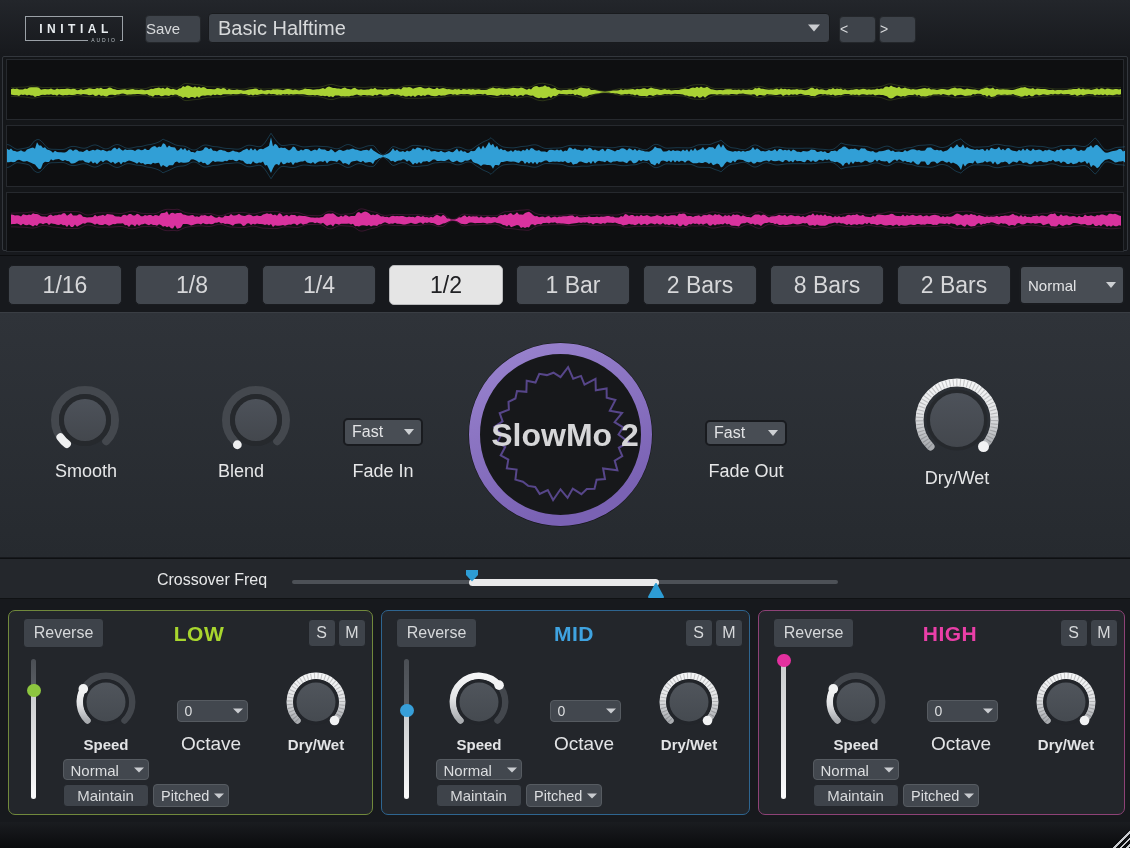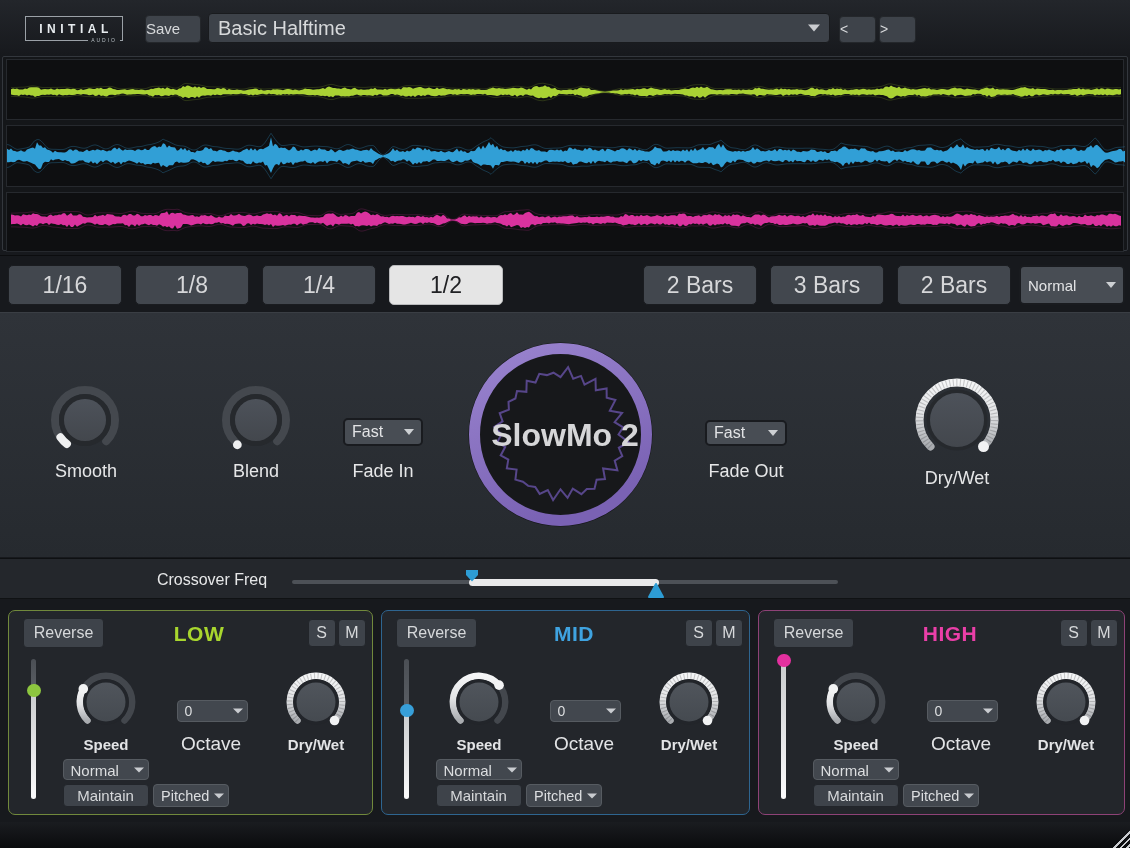--- a/index.html
+++ b/index.html
@@ -87,22 +87,23 @@
         <polyline points="8,156.2 10,156.1 12,156.1 14,156.0 16,155.9 18,155.9 20,155.8 22,155.7 24,155.5 26,155.2 28,155.0 30,154.9 32,155.2 34,155.7 36,156.5 38,157.2 40,157.6 42,157.6 44,157.3 46,156.8 48,156.3 50,155.9 52,155.8 54,155.7 56,155.4 58,155.1 60,154.8 62,154.6 64,154.6 66,154.6 68,154.5 70,154.5 72,154.5 74,154.5 76,154.8 78,155.5 80,156.5 82,157.5 84,158.0 86,158.0 88,157.7 90,157.1 92,156.4 94,155.9 96,155.8 98,155.8 100,155.8 102,155.9 104,155.9 106,155.9 108,155.9 110,156.0 112,156.2 114,156.3 116,156.5 118,156.5 120,156.3 122,155.8 124,155.2 126,154.6 128,154.2 130,154.2 132,154.6 134,155.1 136,155.7 138,156.2 140,156.4 142,156.4 144,156.5 146,156.6 148,156.7 150,156.8 152,156.6 154,156.1 156,155.2 158,154.1 160,153.2 162,152.6 164,152.3 166,152.3 168,152.5 170,152.6 172,152.5 174,152.2 176,152.6 178,153.6 180,154.6 182,155.4 184,155.9 186,156.2 188,156.4 190,156.6 192,156.9 194,157.0 196,157.2 198,157.2 200,157.1 202,156.8 204,156.6 206,156.5 208,156.7 210,157.2 212,157.8 214,158.4 216,158.7 218,158.7 220,158.3 222,157.6 224,156.8 226,156.2 228,156.0 230,155.9 232,155.8 234,155.6 236,155.5 238,155.4 240,155.4 242,155.6 244,156.0 246,156.4 248,156.8 250,156.9 252,156.7 254,156.3 256,155.7 258,155.2 260,154.8 262,154.8 264,154.7 266,154.6 268,154.5 270,154.4 272,154.4 274,154.5 276,154.9 278,155.4 280,155.9 282,156.2 284,156.2 286,156.1 288,156.0 290,155.8 292,155.7 294,155.6 296,155.8 298,156.4 300,157.2 302,157.9 304,158.4 306,158.4 308,158.5 310,158.5 312,158.6 314,158.7 316,158.7 318,158.4 320,157.4 322,156.1 324,154.9 326,154.2 328,154.2 330,154.7 332,155.6 334,156.6 336,157.3 338,157.4 340,157.3 342,157.1 344,157.0 346,156.9 348,156.7 350,156.3 352,155.3 354,153.8 356,152.4 358,151.9 360,152.0 362,152.5 364,153.2 366,153.8 368,154.3 370,154.8 372,155.1 374,155.8 376,156.6 378,157.5 380,158.1 382,158.4 384,158.3 386,158.1 388,157.8 390,157.6 392,157.4 394,157.4 396,157.5 398,157.6 400,157.7 402,157.8 404,157.8 406,157.8 408,157.7 410,157.7 412,157.7 414,157.6 416,157.7 418,157.9 420,158.2 422,158.6 424,158.9 426,159.0 428,158.8 430,158.2 432,157.5 434,156.8 436,156.4 438,156.4 440,156.6 442,157.8 444,159.7 446,161.1 448,162.0 450,162.4 452,162.0 454,161.0 456,159.6 458,158.0 460,157.1 462,157.2 464,157.5 466,157.8 468,158.0 470,158.1 472,158.1 474,158.2 476,158.3 478,158.4 480,158.4 482,158.5 484,158.5 486,158.6 488,158.7 490,158.8 492,158.8 494,158.5 496,157.6 498,156.5 500,155.4 502,154.7 504,154.6 506,154.5 508,154.4 510,154.2 512,154.0 514,153.7 516,153.3 518,153.2 520,153.1 522,152.9 524,152.7 526,152.8 528,153.7 530,154.9 532,156.1 534,156.9 536,157.4 538,157.6 540,157.8 542,158.0 544,158.1 546,158.2 548,158.3 550,158.3 552,158.3 554,158.4 556,158.4 558,158.4 560,158.3 562,158.1 564,157.8 566,157.6 568,157.4 570,157.5 572,157.6 574,158.0 576,158.3 578,158.6 580,158.7 582,158.6 584,158.4 586,158.1 588,157.8 590,157.7 592,157.6 594,157.7 596,157.8 598,157.9 600,158.0 602,158.0 604,158.0 606,158.0 608,158.0 610,158.0 612,158.0 614,158.0 616,157.6 618,157.1 620,156.4 622,155.9 624,155.8 626,155.8 628,156.0 630,156.3 632,156.6 634,156.7 636,156.7 638,156.7 640,156.7 642,156.7 644,156.7 646,156.6 648,156.7 650,156.8 652,157.0 654,157.1 656,157.2 658,157.2 660,157.1 662,156.8 664,156.6 666,156.4 668,156.3 670,156.2 672,156.0 674,155.6 676,155.3 678,155.1 680,155.1 682,155.5 684,156.1 686,156.7 688,157.1 690,157.1 692,157.0 694,157.0 696,157.2 698,157.3 700,157.3 702,157.0 704,156.3 706,155.6 708,155.1 710,154.9 712,155.0 714,155.4 716,155.8 718,156.3 720,156.6 722,156.9 724,157.0 726,156.8 728,156.3 730,155.7 732,155.3 734,155.1 736,155.4 738,156.1 740,157.0 742,157.9 744,158.4 746,158.4 748,157.8 750,156.8 752,155.8 754,155.0 756,154.7 758,155.0 760,155.9 762,157.1 764,158.2 766,158.8 768,158.9 770,158.5 772,157.8 774,157.1 776,156.5 778,156.3 780,156.3 782,156.4 784,156.6 786,156.7 788,156.8 790,156.8 792,156.9 794,157.1 796,157.2 798,157.4 800,157.4 802,157.2 804,156.6 806,155.8 808,155.1 810,154.6 812,154.6 814,154.7 816,155.0 818,155.2 820,155.4 822,155.5 824,155.7 826,156.3 828,157.0 830,157.7 832,158.1 834,158.2 836,157.9 838,157.5 840,157.0 842,156.7 844,156.5 846,156.5 848,156.4 850,156.2 852,156.1 854,155.9 856,155.8 858,156.0 860,156.5 862,157.2 864,157.7 866,157.7 868,157.5 870,157.1 872,156.7 874,156.3 876,156.3 878,156.5 880,156.3 882,155.7 884,155.1 886,154.8 888,154.9 890,155.2 892,155.3 894,155.4 896,155.4 898,155.4 900,155.4 902,155.6 904,155.9 906,156.3 908,156.6 910,156.7 912,156.7 914,156.8 916,156.8 918,156.9 920,156.9 922,156.9 924,156.8 926,156.7 928,156.6 930,156.5 932,156.5 934,156.6 936,156.8 938,157.2 940,157.5 942,157.7 944,157.6 946,157.2 948,156.4 950,155.5 952,154.9 954,154.6 956,154.6 958,154.5 960,154.4 962,154.3 964,154.2 966,154.3 968,154.6 970,155.2 972,155.9 974,156.4 976,156.6 978,156.8 980,157.3 982,157.9 984,158.5 986,158.8 988,158.9 990,158.6 992,158.1 994,157.6 996,157.2 998,157.0 1000,156.9 1002,156.4 1004,155.9 1006,155.4 1008,155.0 1010,155.1 1012,155.4 1014,156.0 1016,156.7 1018,157.2 1020,157.4 1022,157.5 1024,157.6 1026,157.8 1028,157.9 1030,157.9 1032,157.7 1034,157.4 1036,157.0 1038,156.6 1040,156.2 1042,156.4 1044,156.4 1046,156.0 1048,155.5 1050,155.0 1052,154.9 1054,155.1 1056,155.4 1058,155.7 1060,155.8 1062,155.9 1064,155.9 1066,156.0 1068,156.4 1070,156.9 1072,157.3 1074,157.5 1076,157.5 1078,157.3 1080,156.9 1082,156.4 1084,156.0 1086,155.9 1088,155.8 1090,155.7 1092,155.5 1094,155.3 1096,155.2 1098,155.2 1100,155.0 1102,154.8 1104,154.5 1106,154.3 1108,154.2 1110,154.3 1112,154.4 1114,154.6 1116,154.8 1118,154.9" fill="none" stroke="#d9329e" stroke-width="0.7" opacity="0.3"></polyline>
         <polyline points="8,169.8 10,169.9 12,169.9 14,170.0 16,170.1 18,170.1 20,170.2 22,170.3 24,170.5 26,170.8 28,171.0 30,171.1 32,170.8 34,170.3 36,169.5 38,168.8 40,168.4 42,168.4 44,168.7 46,169.2 48,169.7 50,170.1 52,170.2 54,170.3 56,170.6 58,170.9 60,171.2 62,171.4 64,171.4 66,171.4 68,171.5 70,171.5 72,171.5 74,171.5 76,171.2 78,170.5 80,169.5 82,168.5 84,168.0 86,168.0 88,168.3 90,168.9 92,169.6 94,170.1 96,170.2 98,170.2 100,170.2 102,170.1 104,170.1 106,170.1 108,170.1 110,170.0 112,169.8 114,169.7 116,169.5 118,169.5 120,169.7 122,170.2 124,170.8 126,171.4 128,171.8 130,171.8 132,171.4 134,170.9 136,170.3 138,169.8 140,169.6 142,169.6 144,169.5 146,169.4 148,169.3 150,169.2 152,169.4 154,169.9 156,170.8 158,171.9 160,172.8 162,173.4 164,173.7 166,173.7 168,173.5 170,173.4 172,173.5 174,173.8 176,173.4 178,172.4 180,171.4 182,170.6 184,170.1 186,169.8 188,169.6 190,169.4 192,169.1 194,169.0 196,168.8 198,168.8 200,168.9 202,169.2 204,169.4 206,169.5 208,169.3 210,168.8 212,168.2 214,167.6 216,167.3 218,167.3 220,167.7 222,168.4 224,169.2 226,169.8 228,170.0 230,170.1 232,170.2 234,170.4 236,170.5 238,170.6 240,170.6 242,170.4 244,170.0 246,169.6 248,169.2 250,169.1 252,169.3 254,169.7 256,170.3 258,170.8 260,171.2 262,171.2 264,171.3 266,171.4 268,171.5 270,171.6 272,171.6 274,171.5 276,171.1 278,170.6 280,170.1 282,169.8 284,169.8 286,169.9 288,170.0 290,170.2 292,170.3 294,170.4 296,170.2 298,169.6 300,168.8 302,168.1 304,167.6 306,167.6 308,167.5 310,167.5 312,167.4 314,167.3 316,167.3 318,167.6 320,168.6 322,169.9 324,171.1 326,171.8 328,171.8 330,171.3 332,170.4 334,169.4 336,168.7 338,168.6 340,168.7 342,168.9 344,169.0 346,169.1 348,169.3 350,169.7 352,170.7 354,172.2 356,173.6 358,174.1 360,174.0 362,173.5 364,172.8 366,172.2 368,171.7 370,171.2 372,170.9 374,170.2 376,169.4 378,168.5 380,167.9 382,167.6 384,167.7 386,167.9 388,168.2 390,168.4 392,168.6 394,168.6 396,168.5 398,168.4 400,168.3 402,168.2 404,168.2 406,168.2 408,168.3 410,168.3 412,168.3 414,168.4 416,168.3 418,168.1 420,167.8 422,167.4 424,167.1 426,167.0 428,167.2 430,167.8 432,168.5 434,169.2 436,169.6 438,169.6 440,169.4 442,168.2 444,166.3 446,164.9 448,164.0 450,163.6 452,164.0 454,165.0 456,166.4 458,168.0 460,168.9 462,168.8 464,168.5 466,168.2 468,168.0 470,167.9 472,167.9 474,167.8 476,167.7 478,167.6 480,167.6 482,167.5 484,167.5 486,167.4 488,167.3 490,167.2 492,167.2 494,167.5 496,168.4 498,169.5 500,170.6 502,171.3 504,171.4 506,171.5 508,171.6 510,171.8 512,172.0 514,172.3 516,172.7 518,172.8 520,172.9 522,173.1 524,173.3 526,173.2 528,172.3 530,171.1 532,169.9 534,169.1 536,168.6 538,168.4 540,168.2 542,168.0 544,167.9 546,167.8 548,167.7 550,167.7 552,167.7 554,167.6 556,167.6 558,167.6 560,167.7 562,167.9 564,168.2 566,168.4 568,168.6 570,168.5 572,168.4 574,168.0 576,167.7 578,167.4 580,167.3 582,167.4 584,167.6 586,167.9 588,168.2 590,168.3 592,168.4 594,168.3 596,168.2 598,168.1 600,168.0 602,168.0 604,168.0 606,168.0 608,168.0 610,168.0 612,168.0 614,168.0 616,168.4 618,168.9 620,169.6 622,170.1 624,170.2 626,170.2 628,170.0 630,169.7 632,169.4 634,169.3 636,169.3 638,169.3 640,169.3 642,169.3 644,169.3 646,169.4 648,169.3 650,169.2 652,169.0 654,168.9 656,168.8 658,168.8 660,168.9 662,169.2 664,169.4 666,169.6 668,169.7 670,169.8 672,170.0 674,170.4 676,170.7 678,170.9 680,170.9 682,170.5 684,169.9 686,169.3 688,168.9 690,168.9 692,169.0 694,169.0 696,168.8 698,168.7 700,168.7 702,169.0 704,169.7 706,170.4 708,170.9 710,171.1 712,171.0 714,170.6 716,170.2 718,169.7 720,169.4 722,169.1 724,169.0 726,169.2 728,169.7 730,170.3 732,170.7 734,170.9 736,170.6 738,169.9 740,169.0 742,168.1 744,167.6 746,167.6 748,168.2 750,169.2 752,170.2 754,171.0 756,171.3 758,171.0 760,170.1 762,168.9 764,167.8 766,167.2 768,167.1 770,167.5 772,168.2 774,168.9 776,169.5 778,169.7 780,169.7 782,169.6 784,169.4 786,169.3 788,169.2 790,169.2 792,169.1 794,168.9 796,168.8 798,168.6 800,168.6 802,168.8 804,169.4 806,170.2 808,170.9 810,171.4 812,171.4 814,171.3 816,171.0 818,170.8 820,170.6 822,170.5 824,170.3 826,169.7 828,169.0 830,168.3 832,167.9 834,167.8 836,168.1 838,168.5 840,169.0 842,169.3 844,169.5 846,169.5 848,169.6 850,169.8 852,169.9 854,170.1 856,170.2 858,170.0 860,169.5 862,168.8 864,168.3 866,168.3 868,168.5 870,168.9 872,169.3 874,169.7 876,169.7 878,169.5 880,169.7 882,170.3 884,170.9 886,171.2 888,171.1 890,170.8 892,170.7 894,170.6 896,170.6 898,170.6 900,170.6 902,170.4 904,170.1 906,169.7 908,169.4 910,169.3 912,169.3 914,169.2 916,169.2 918,169.1 920,169.1 922,169.1 924,169.2 926,169.3 928,169.4 930,169.5 932,169.5 934,169.4 936,169.2 938,168.8 940,168.5 942,168.3 944,168.4 946,168.8 948,169.6 950,170.5 952,171.1 954,171.4 956,171.4 958,171.5 960,171.6 962,171.7 964,171.8 966,171.7 968,171.4 970,170.8 972,170.1 974,169.6 976,169.4 978,169.2 980,168.7 982,168.1 984,167.5 986,167.2 988,167.1 990,167.4 992,167.9 994,168.4 996,168.8 998,169.0 1000,169.1 1002,169.6 1004,170.1 1006,170.6 1008,171.0 1010,170.9 1012,170.6 1014,170.0 1016,169.3 1018,168.8 1020,168.6 1022,168.5 1024,168.4 1026,168.2 1028,168.1 1030,168.1 1032,168.3 1034,168.6 1036,169.0 1038,169.4 1040,169.8 1042,169.6 1044,169.6 1046,170.0 1048,170.5 1050,171.0 1052,171.1 1054,170.9 1056,170.6 1058,170.3 1060,170.2 1062,170.1 1064,170.1 1066,170.0 1068,169.6 1070,169.1 1072,168.7 1074,168.5 1076,168.5 1078,168.7 1080,169.1 1082,169.6 1084,170.0 1086,170.1 1088,170.2 1090,170.3 1092,170.5 1094,170.7 1096,170.8 1098,170.8 1100,171.0 1102,171.2 1104,171.5 1106,171.7 1108,171.8 1110,171.7 1112,171.6 1114,171.4 1116,171.2 1118,171.1" fill="none" stroke="#d9329e" stroke-width="0.7" opacity="0.3"></polyline>
   </svg>
 </div>
 
 <div id="barrow">
       <div class="bbtn" style="left:8px">1/16</div>
       <div class="bbtn" style="left:135px">1/8</div>
       <div class="bbtn" style="left:262px">1/4</div>
       <div class="bbtn sel" style="left:389px">1/2</div>
+      <div class="bbtn" style="left:516px">1 Bar</div>
       <div class="bbtn" style="left:643px">2 Bars</div>
-      <div class="bbtn" style="left:770px">3 Bars</div>
+      <div class="bbtn" style="left:770px">8 Bars</div>
       <div class="bbtn" style="left:897px">2 Bars</div>
   <div class="dd" style="left:1019px;top:9px;width:106px;height:40px;font-size:15px;">
         <span class="t">Normal</span>
         <span class="ar"></span>
       </div>
 </div>
 
 <div id="mid">
   <div class="abs" style="left:47px;top:69px;width:76px;height:76px">
         <svg width="76" height="76" viewBox="0 0 76 76" style="position:absolute;left:0;top:0">
@@ -136,21 +137,21 @@
               <stop offset="0.5" stop-color="#e2e3e5"></stop>
               <stop offset="1" stop-color="#f5f6f7"></stop>
             </linearGradient>
           </defs>
           <path d="M 16.79 59.21 A 30.00 30.00 0 1 1 59.21 59.21" stroke="#44484e" stroke-width="8" fill="none" stroke-linecap="round"></path>
           <circle cx="38.0" cy="38.0" r="23.50" stroke="#26292d" stroke-width="5" fill="none"></circle>
           <circle cx="38.0" cy="38.0" r="21" fill="url(#kg2)"></circle>
           <circle cx="19.34" cy="62.76" r="4.40" fill="#eff0f1"></circle>
         </svg>
       </div>
-  <div class="lab" style="left:206px;top:148px;width:100px">Blend</div>
+  <div class="lab" style="left:191px;top:148px;width:100px">Blend</div>
   <div class="dd" style="left:343px;top:105px;width:80px;height:28px;font-size:16px;">
         <span class="t">Fast</span>
         <span class="ar"></span>
       </div>
   <div class="lab" style="left:333px;top:148px;width:100px">Fade In</div>
 
   <svg class="abs" width="185" height="185" viewBox="0 0 185 185" style="left:468px;top:29px">
     <defs>
           <linearGradient id="pring" x1="0" y1="0" x2="0.4" y2="1">
       <stop offset="0" stop-color="#9a84cf"></stop>

